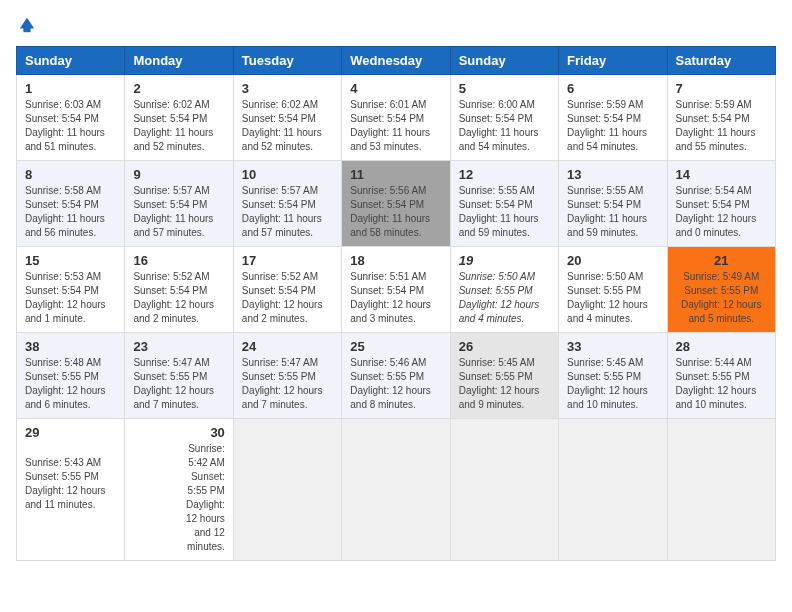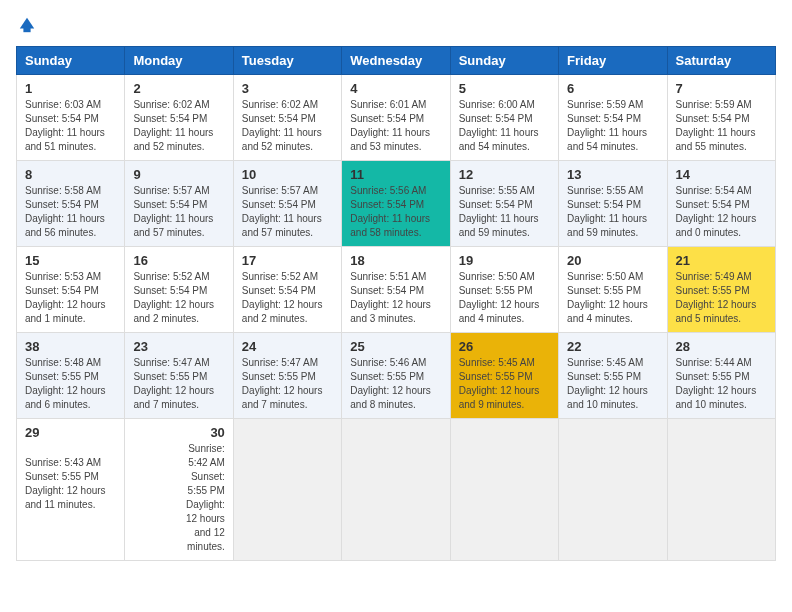--- a/index.html
+++ b/index.html
@@ -194,21 +194,21 @@
 Daylight: 11 hours
 and 57 minutes.</div>
         </td>
         <td style="background: rgb(240, 244, 250);">
           <span class="day-num">10</span>
           <div class="day-info" style="white-space: pre-line;">Sunrise: 5:57 AM
 Sunset: 5:54 PM
 Daylight: 11 hours
 and 57 minutes.</div>
         </td>
-        <td style="background: #14b8a6;">
+        <td style="background: #a3a3a3;">
           <span class="day-num">11</span>
           <div class="day-info" style="white-space: pre-line;">Sunrise: 5:56 AM
 Sunset: 5:54 PM
 Daylight: 11 hours
 and 58 minutes.</div>
         </td>
         <td style="background: rgb(240, 244, 250);">
           <span class="day-num">12</span>
           <div class="day-info" style="white-space: pre-line;">Sunrise: 5:55 AM
 Sunset: 5:54 PM
@@ -252,35 +252,35 @@
 Daylight: 12 hours
 and 2 minutes.</div>
         </td>
         <td style="background: rgb(255, 255, 255);">
           <span class="day-num">18</span>
           <div class="day-info" style="white-space: pre-line;">Sunrise: 5:51 AM
 Sunset: 5:54 PM
 Daylight: 12 hours
 and 3 minutes.</div>
         </td>
-        <td style="background: rgb(255, 255, 255);">
+        <td style="background: rgb(255, 255, 255); font-style: italic;">
           <span class="day-num">19</span>
           <div class="day-info" style="white-space: pre-line;">Sunrise: 5:50 AM
 Sunset: 5:55 PM
 Daylight: 12 hours
 and 4 minutes.</div>
         </td>
         <td style="background: rgb(255, 255, 255);">
           <span class="day-num">20</span>
           <div class="day-info" style="white-space: pre-line;">Sunrise: 5:50 AM
 Sunset: 5:55 PM
 Daylight: 12 hours
 and 4 minutes.</div>
         </td>
-        <td style="background: #fde047;">
+        <td style="background: #f97316; text-align: center;">
           <span class="day-num">21</span>
           <div class="day-info" style="white-space: pre-line;">Sunrise: 5:49 AM
 Sunset: 5:55 PM
 Daylight: 12 hours
 and 5 minutes.</div>
         </td>
       </tr>
       <tr>
         <td style="background: rgb(240, 244, 250);">
           <span class="day-num">38</span>
@@ -303,29 +303,29 @@
 Daylight: 12 hours
 and 7 minutes.</div>
         </td>
         <td style="background: rgb(240, 244, 250);">
           <span class="day-num">25</span>
           <div class="day-info" style="white-space: pre-line;">Sunrise: 5:46 AM
 Sunset: 5:55 PM
 Daylight: 12 hours
 and 8 minutes.</div>
         </td>
-        <td style="background: #eab308;">
+        <td style="background: #e5e5e5;">
           <span class="day-num">26</span>
           <div class="day-info" style="white-space: pre-line;">Sunrise: 5:45 AM
 Sunset: 5:55 PM
 Daylight: 12 hours
 and 9 minutes.</div>
         </td>
         <td style="background: rgb(240, 244, 250);">
-          <span class="day-num">22</span>
+          <span class="day-num">33</span>
           <div class="day-info" style="white-space: pre-line;">Sunrise: 5:45 AM
 Sunset: 5:55 PM
 Daylight: 12 hours
 and 10 minutes.</div>
         </td>
         <td style="background: rgb(240, 244, 250);">
           <span class="day-num">28</span>
           <div class="day-info" style="white-space: pre-line;">Sunrise: 5:44 AM
 Sunset: 5:55 PM
 Daylight: 12 hours

